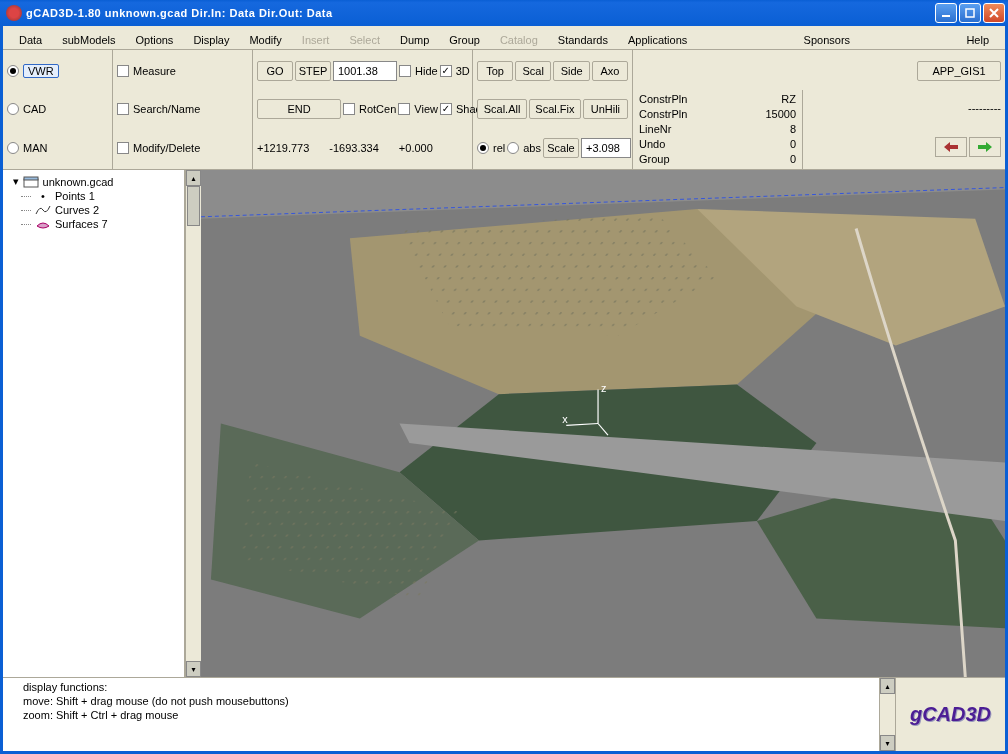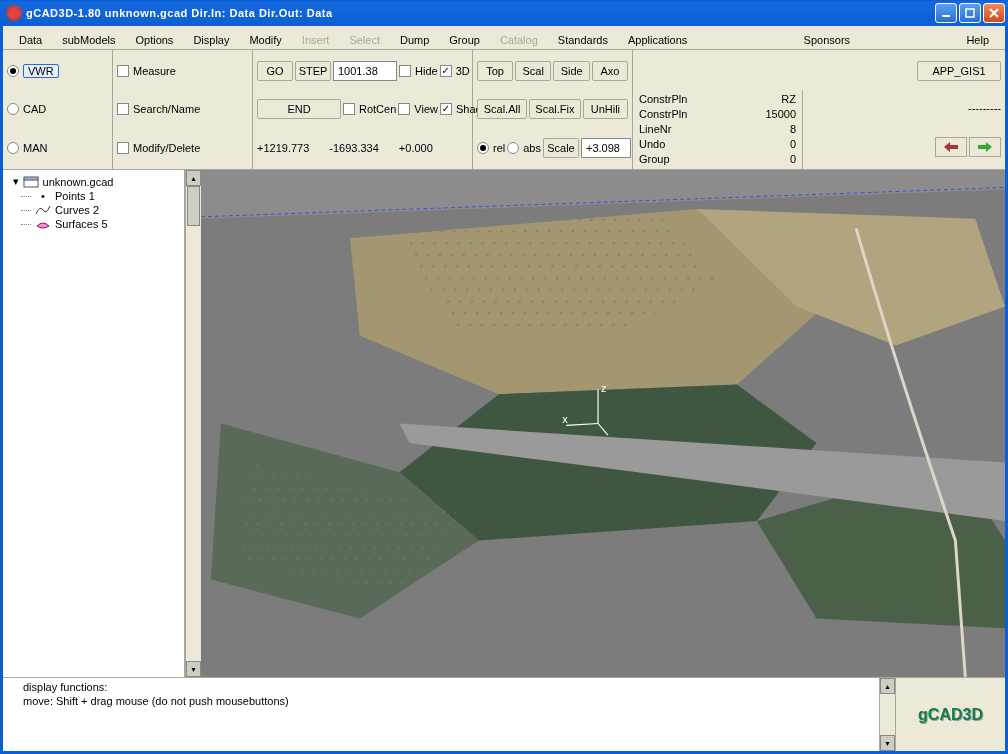--- a/index.html
+++ b/index.html
@@ -44,21 +44,21 @@
 .canvas { flex: 1; position: relative; background: #8b8b8b; overflow: hidden; }
 .terrain { position: absolute; inset: 0; }
 .terrain svg { width: 100%; height: 100%; }
 .sb-v { width: 16px; background: #ece9d8; border-left: 1px solid #aca899; position: relative; }
 .sb-v .thumb { position: absolute; left: 1px; right: 1px; top: 16px; height: 40px; background: #cdcdc1; border: 1px solid #888; }
 .sb-v .arr { position: absolute; left: 0; right: 0; height: 16px; background: #cdcdc1; border: 1px solid #888; display: flex; align-items: center; justify-content: center; font-size: 8px; }
 
 .footer { height: 74px; display: flex; border-top: 1px solid #aca899; }
 .footer-txt { flex: 1; background: #fff; padding: 2px 20px; font-size: 11px; line-height: 14px; }
 .footer-right { width: 110px; display: flex; flex-direction: column; align-items: center; justify-content: center; background: #ece9d8; border-left: 1px solid #aca899; }
-.logo { font-size: 16px; font-weight: bold; color: #15803d; text-shadow: 1px 1px #99b; }
+.logo { font-size: 20px; font-weight: bold; color: #4c1d95; text-shadow: 1px 1px #99b; font-style: italic; }
 .sb-v2 { width: 16px; background: #ece9d8; border-left: 1px solid #aca899; position: relative; }
 .sb-v2 .arr { position: absolute; left: 0; right: 0; height: 16px; background: #cdcdc1; border: 1px solid #888; display: flex; align-items: center; justify-content: center; font-size: 8px; }
 </style>
 </head>
 <body>
 
 <div class="titlebar">
   <div class="titlebar-icon"></div>
   <div class="titlebar-text">gCAD3D-1.80    unknown.gcad      Dir.In: Data      Dir.Out: Data</div>
   <div class="win-btns">
@@ -247,21 +247,21 @@
       <div class="tree-item child">
         <svg class="tree-icon" viewBox="0 0 16 12">
             <path d="M1 10 Q5 1 8 6 T15 2" stroke="#333" fill="none"></path>
           </svg>
         <span>Curves 2</span>
       </div>
       <div class="tree-item child">
         <svg class="tree-icon" viewBox="0 0 16 12">
             <path d="M2 8 Q8 2 14 8 Q8 12 2 8 Z" fill="#d9a0c8" stroke="#a06"></path>
           </svg>
-        <span>Surfaces 5</span>
+        <span>Surfaces 7</span>
       </div>
     </div>
     <div class="sb-v">
       <div class="arr" style="top:0">▴</div>
       <div class="thumb"></div>
       <div class="arr" style="bottom:0">▾</div>
     </div>
     <div class="canvas">
       <div class="terrain">
         <svg viewBox="0 0 810 520" preserveAspectRatio="none">
@@ -291,20 +291,21 @@
           <text x="364" y="260" fill="#fff" font-size="10">x</text>
         </svg>
       </div>
     </div>
   </div>
 
   <div class="footer">
     <div class="footer-txt">
       <div>display functions:</div>
       <div>move:   Shift + drag mouse (do not push mousebuttons)</div>
+      <div>zoom:   Shift + Ctrl + drag mouse</div>
     </div>
     <div class="sb-v2">
       <div class="arr" style="top:0">▴</div>
       <div class="arr" style="bottom:0">▾</div>
     </div>
     <div class="footer-right">
       <div class="logo">gCAD3D</div>
     </div>
   </div>
 

